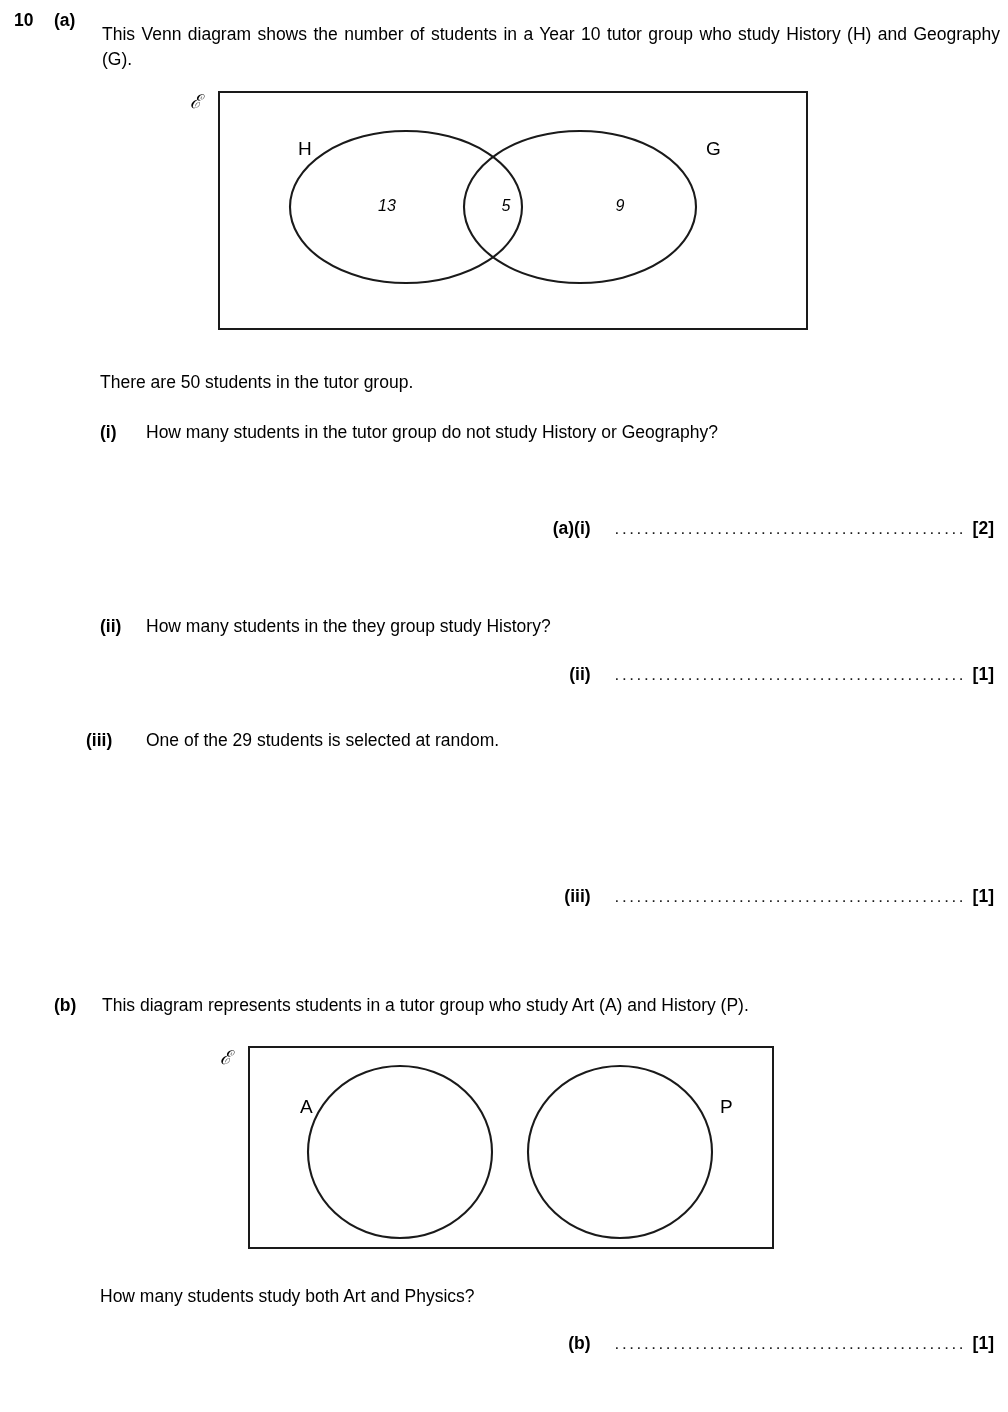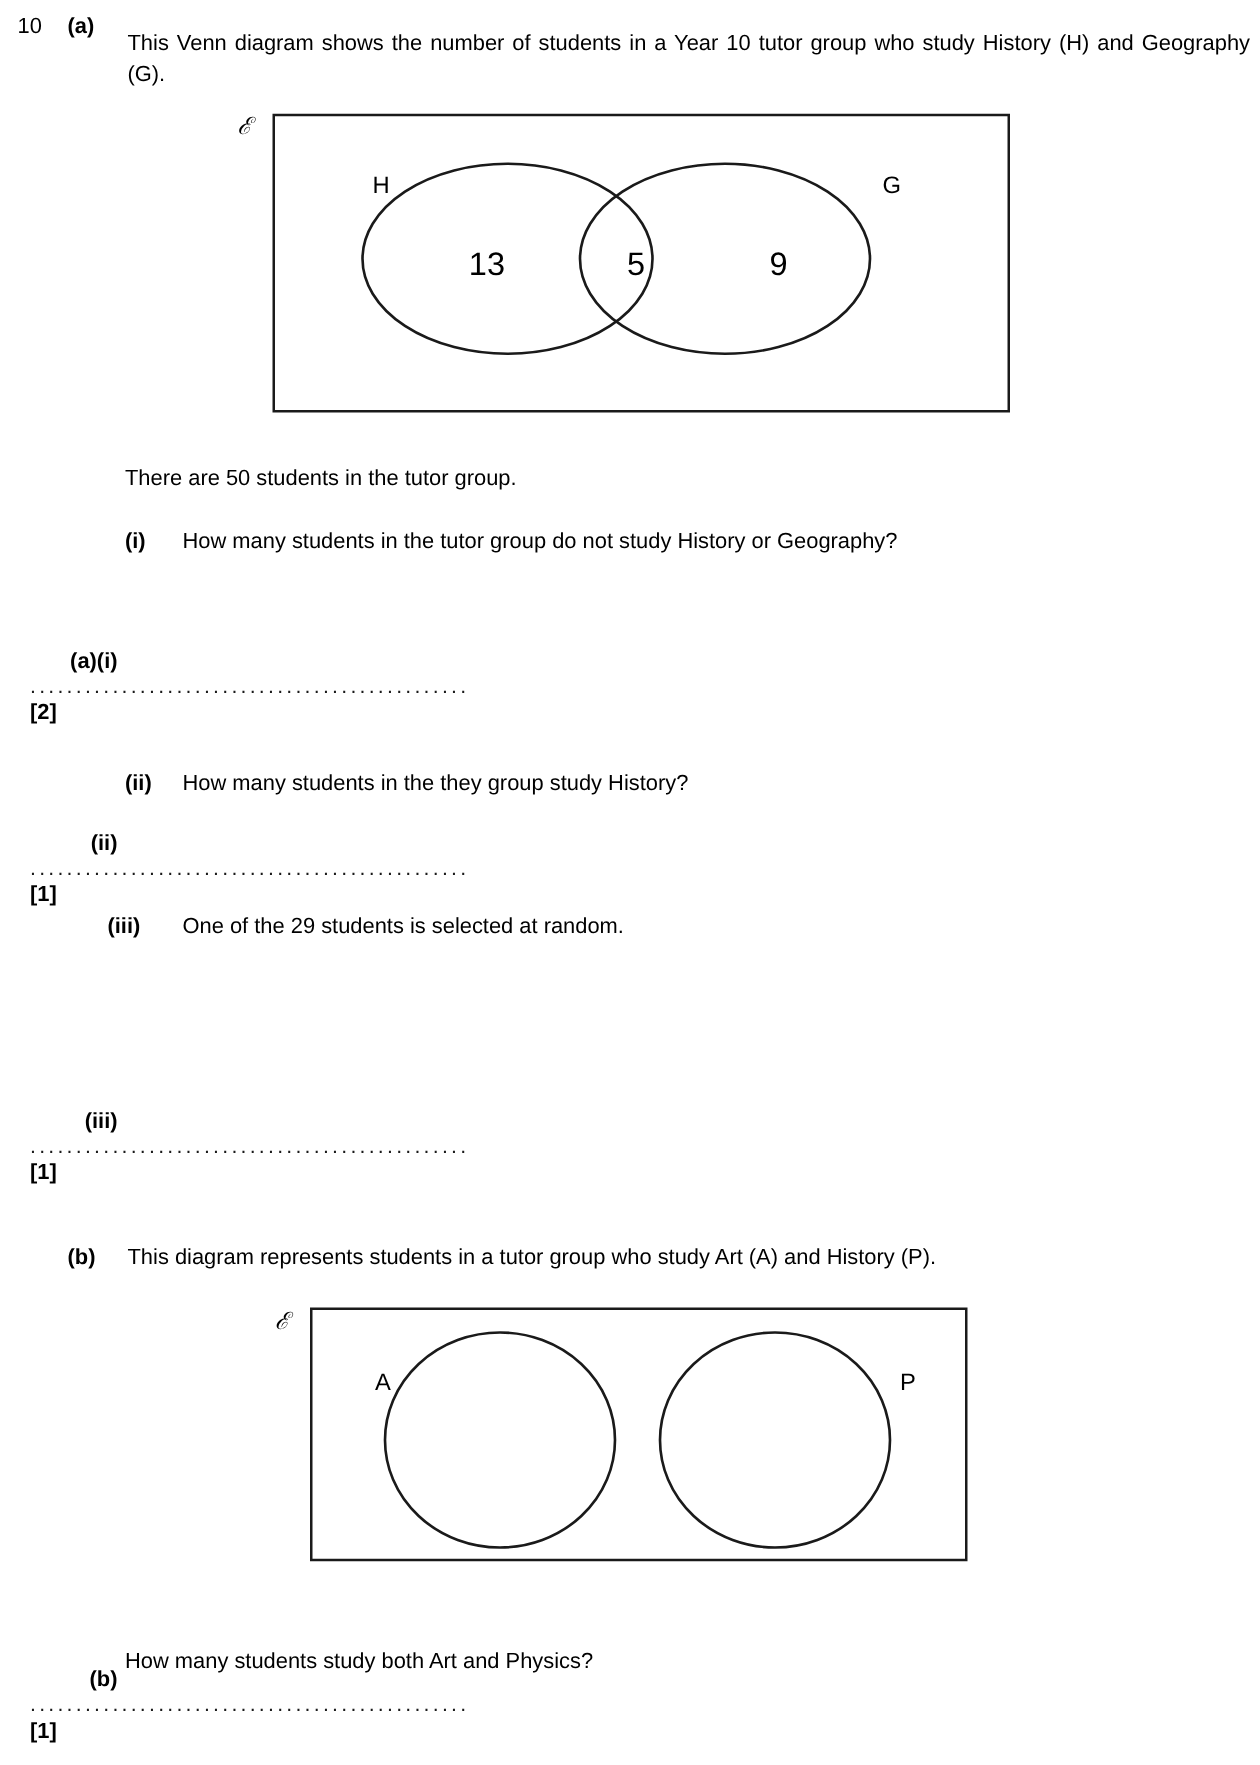--- a/index.html
+++ b/index.html
@@ -17,21 +17,21 @@
     -webkit-font-smoothing: antialiased;
   }
 
   
   .q-row {
     position: absolute;
     display: flex;
     align-items: flex-start;
   }
   .q-num {
-    font-weight: normal;
+    font-weight: bold;
     width: 40px;
     flex: 0 0 40px;
   }
   .q-part {
     font-weight: bold;
     width: 48px;
     flex: 0 0 48px;
   }
   .q-body {
     flex: 1 1 auto;
@@ -54,21 +54,20 @@
     position: absolute;
     line-height: 1.42;
   }
 
   
   .answer-row {
     position: absolute;
     display: flex;
     align-items: baseline;
     white-space: nowrap;
-    flex-direction: column;
   }
   .answer-label {
     font-weight: bold;
     text-align: right;
     flex: 0 0 auto;
   }
   .answer-dots {
     flex: 0 0 auto;
     letter-spacing: 2.6px;
     font-size: 17px;
@@ -103,23 +102,24 @@
     top: 0;
     overflow: visible;
   }
   .set-label {
     position: absolute;
     font-size: 19px;
     line-height: 1;
   }
   .region-value {
     position: absolute;
-    font-size: 26px;
+    font-size: 16px;
     line-height: 1;
-    text-align: right;
+    text-align: center;
+    font-style: italic;
   }
 </style>
 </head>
 <body>
 
 <div class="q-row" style="left:14px; top:10px; width:986px;">
   <span class="q-num">10</span>
   <span class="q-part">(a)</span>
   <span class="q-body justified">This Venn diagram shows the number of students in a Year 10 tutor group who study History (H) and Geography (G).</span>
 </div>
@@ -193,19 +193,19 @@
 
   <svg class="venn-svg" width="570" height="215" viewBox="0 0 570 215">
     <ellipse cx="180" cy="112" rx="92" ry="86" fill="none" stroke="#1a1a1a" stroke-width="2.1"></ellipse>
     <ellipse cx="400" cy="112" rx="92" ry="86" fill="none" stroke="#1a1a1a" stroke-width="2.1"></ellipse>
   </svg>
 
   <span class="set-label" style="left:80px; top:57px;">A</span>
   <span class="set-label" style="left:500px; top:57px;">P</span>
 </div>
 
-<div class="para" style="left:100px; top:1284px; width:880px;margin-top:32px;">How many students study both Art and Physics?</div>
+<div class="para" style="left:100px; top:1284px; width:880px;">How many students study both Art and Physics?</div>
 
 <div class="answer-row" style="left:0px; top:1333px; width:1008px; justify-content:flex-end; padding-right:14px; box-sizing:border-box;">
   <span class="answer-label" style="width:70px;">(b)</span>
   <span class="answer-dots" style="width:348px; margin-left:24px;">......................................................</span>
   <span class="answer-marks" style="margin-left:10px;">[1]</span>
 </div>
 
 </body></html>

